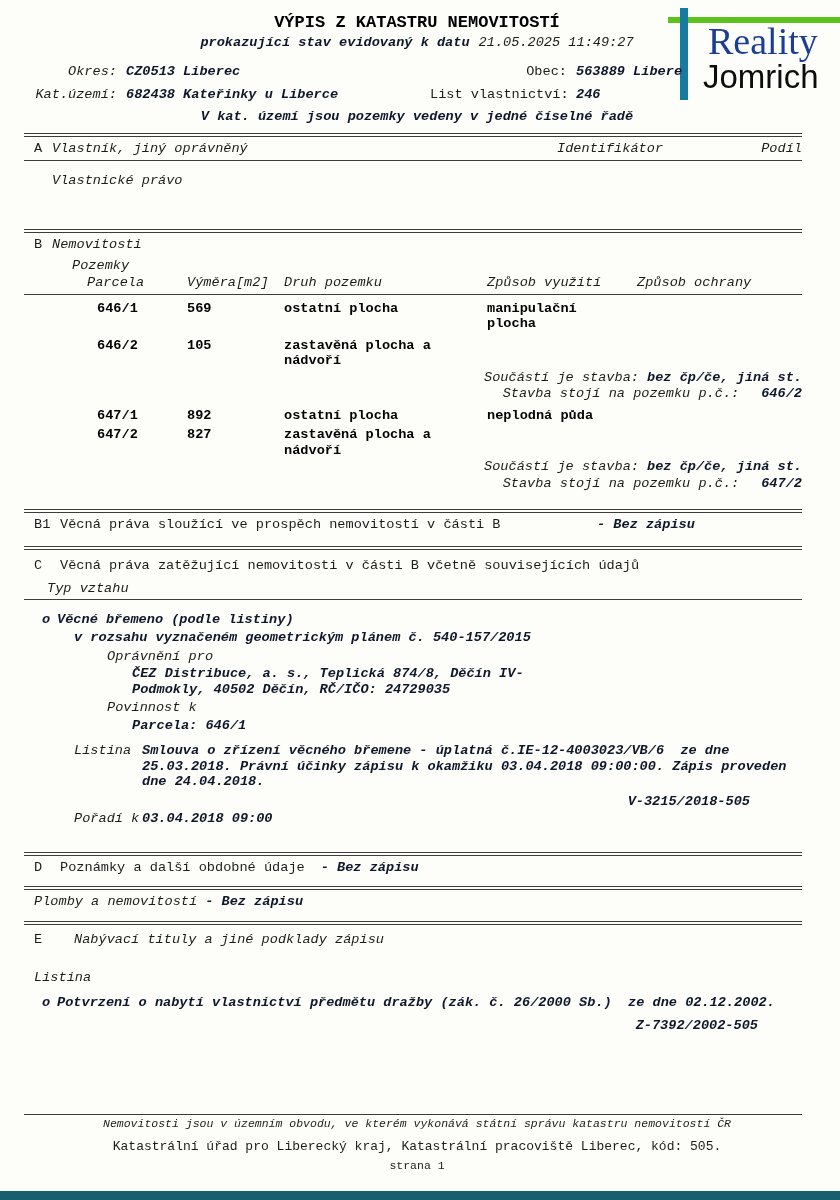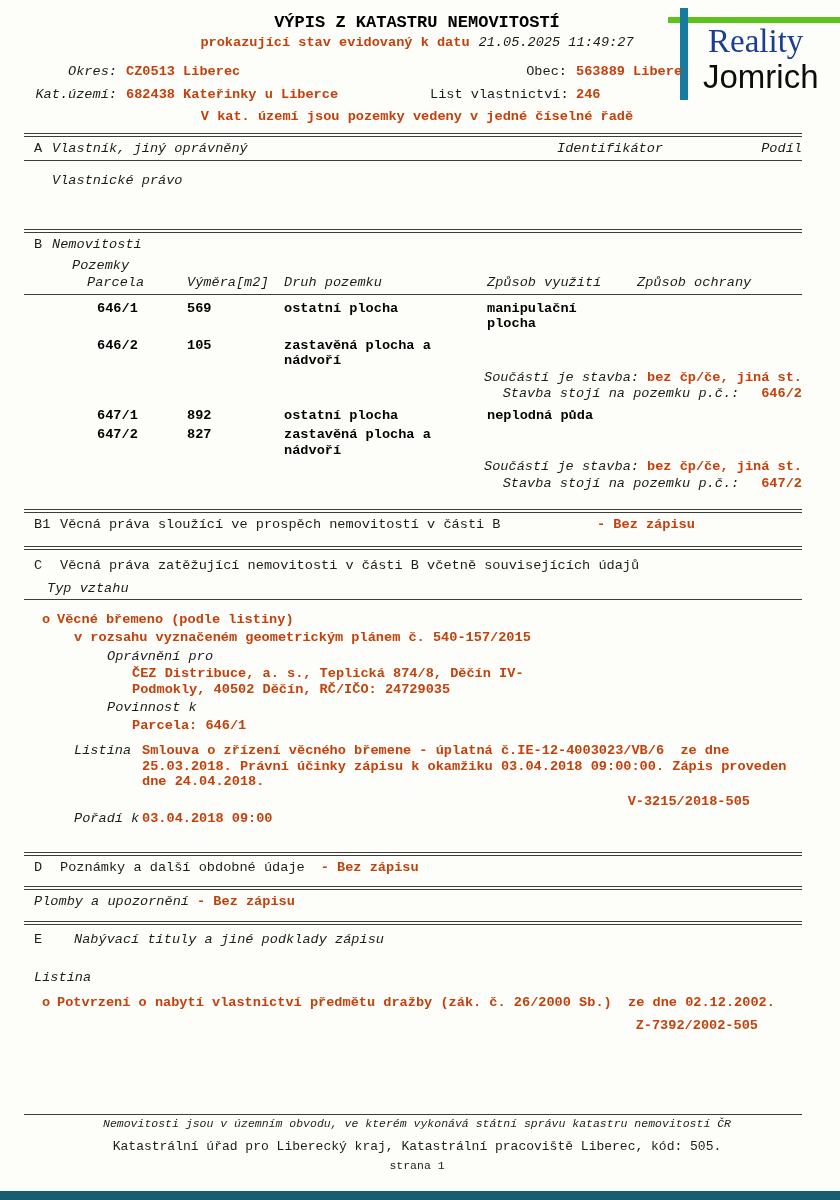--- a/index.html
+++ b/index.html
@@ -14,21 +14,21 @@
   html,body{margin:0;padding:0;background:#ffffff;}
   .page{
     position:relative;
     width:840px;height:1200px;
     background:var(--paper);
     overflow:hidden;
     font-family:"Liberation Mono","DejaVu Sans Mono",monospace;
     font-size:13.6px;line-height:15.5px;color:var(--ink);
   }
   .content{position:absolute;left:32px;top:0;width:770px;}
-  .b{font-weight:bold;color:#c2410c;}
+  .b{font-weight:bold;color:#0f172a;font-style:italic;}
   .i{font-style:italic;}
   .center{text-align:center;}
   .nowrap{white-space:pre;}
   .pre{white-space:pre-wrap;}
   .dline{height:4px;box-sizing:border-box;border-top:1px solid var(--rule);border-bottom:1px solid var(--rule);margin-left:-8px;width:778px;}
   .sline{height:0;border-top:1px solid var(--rule);margin-left:-8px;width:778px;}
 
   
   .doc-title{margin-top:13px;font-size:17px;line-height:19px;font-weight:bold;text-align:center;color:#000;}
   .doc-subtitle{margin-top:3px;text-align:center;}
@@ -82,21 +82,21 @@
   
   .footer{margin-top:80px;}
   .footer .f1{margin-top:2px;font-size:11.5px;line-height:13px;}
   .footer .f2{margin-top:10px;font-size:13px;line-height:13px;}
   .footer .f3{margin-top:6px;font-size:11.5px;line-height:13px;}
 
   
   .logo{position:absolute;top:0;right:0;width:172px;height:110px;}
   .logo-green-line{position:absolute;top:17px;left:668px;width:172px;height:6px;background:var(--logo-green);}
   .logo-vbar{position:absolute;top:8px;left:680px;width:8px;height:92px;background:var(--logo-teal);}
-  .logo-reality{position:absolute;top:24px;left:708px;font-family:"Liberation Serif","DejaVu Serif",serif;font-size:33px;line-height:34px;color:var(--logo-blue);}
+  .logo-reality{position:absolute;top:24px;left:708px;font-family:"Liberation Serif","DejaVu Serif",serif;font-size:38px;line-height:34px;color:var(--logo-blue);}
   .logo-jomrich{position:absolute;top:59px;left:703px;font-family:"Liberation Sans","DejaVu Sans",sans-serif;font-size:33px;line-height:36px;color:#0d0d0d;}
 
   .bottom-bar{position:absolute;bottom:0;left:0;width:840px;height:9px;background:var(--bar-teal);}
 </style>
 </head>
 <body>
 
 <div class="page">
 
   <div class="logo"></div>
@@ -244,21 +244,21 @@
 
     <div class="dline" style="margin-top:25px;"></div>
     <div class="sec-head">
       <span class="letter lw26">D</span>
       <span>Poznámky a další obdobné údaje</span>
       <span class="b" style="margin-left:16px;">- Bez zápisu</span>
     </div>
 
     <div class="dline" style="margin-top:11px;"></div>
     <div class="sec-head">
-      <span class="i">Plomby a upozornění</span>
+      <span class="i">Plomby a nemovitostí</span>
       <span class="b" style="margin-left:8px;">- Bez zápisu</span>
     </div>
 
     <div class="dline" style="margin-top:11px;"></div>
     <div class="sec-head" style="margin-top:7px;">
       <span class="letter lw40">E</span>
       <span class="i">Nabývací tituly a jiné podklady zápisu</span>
     </div>
     <div class="e-listina i">Listina</div>
     <div class="e-item-row">

